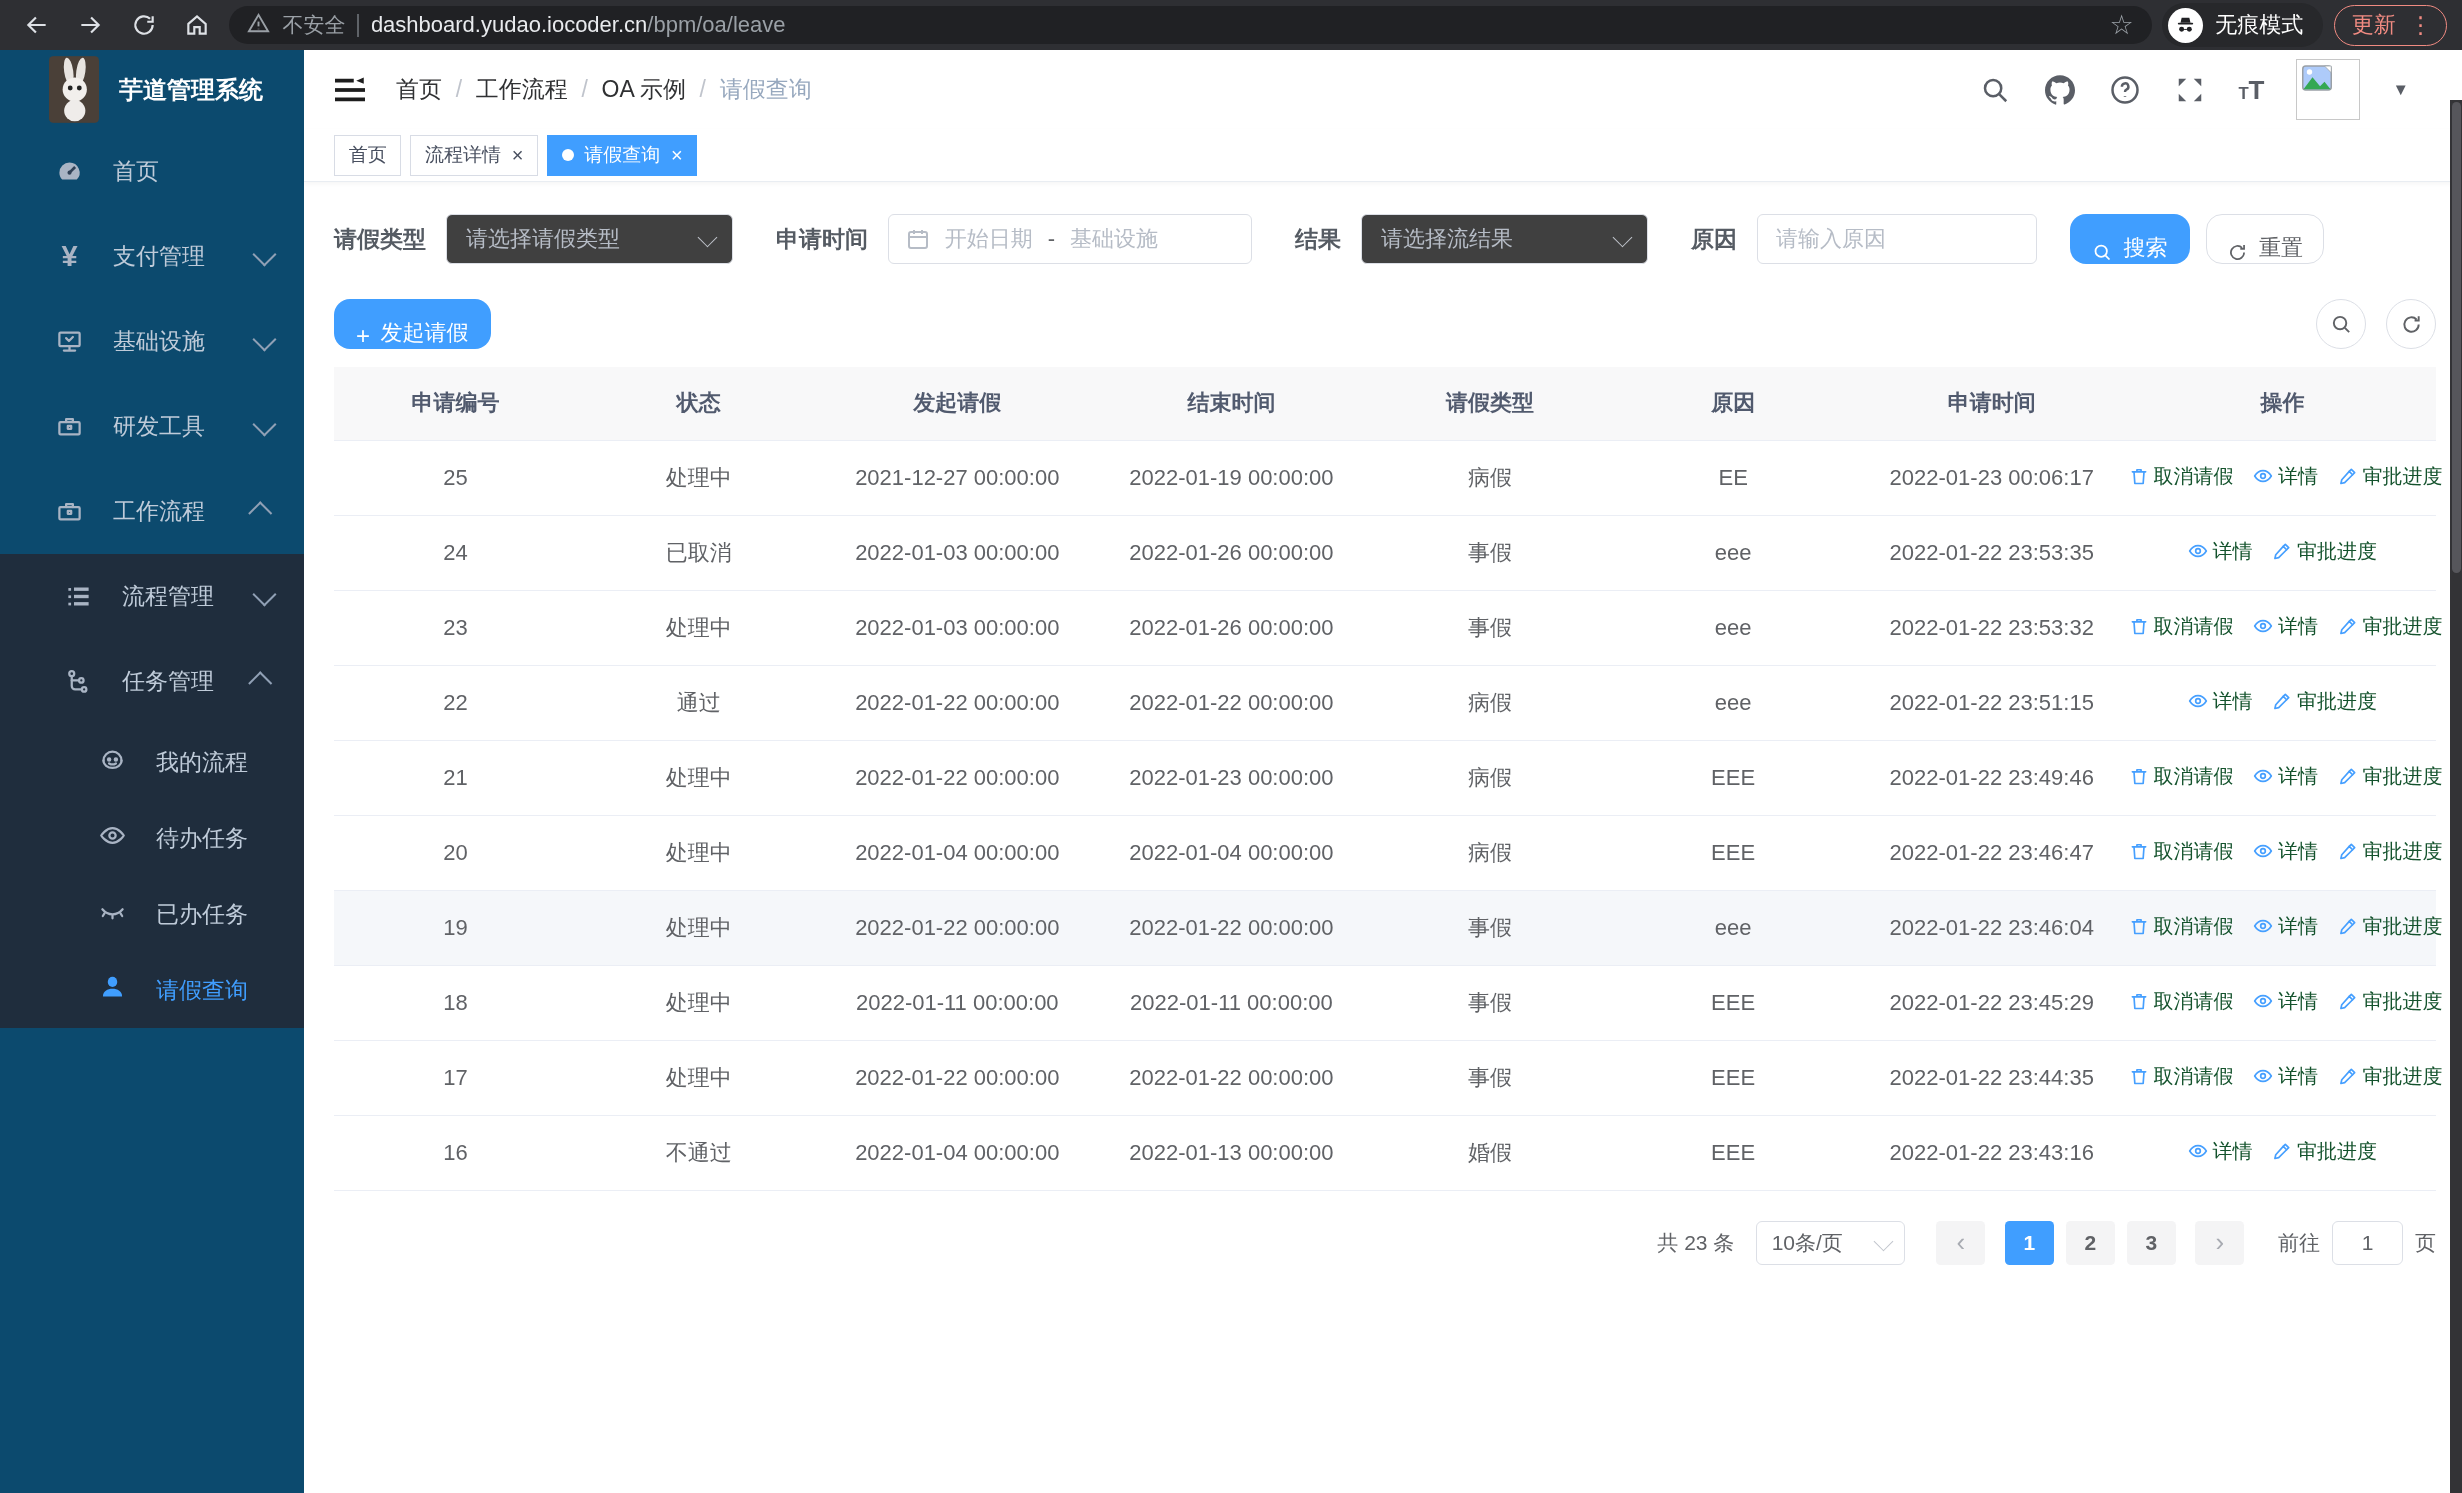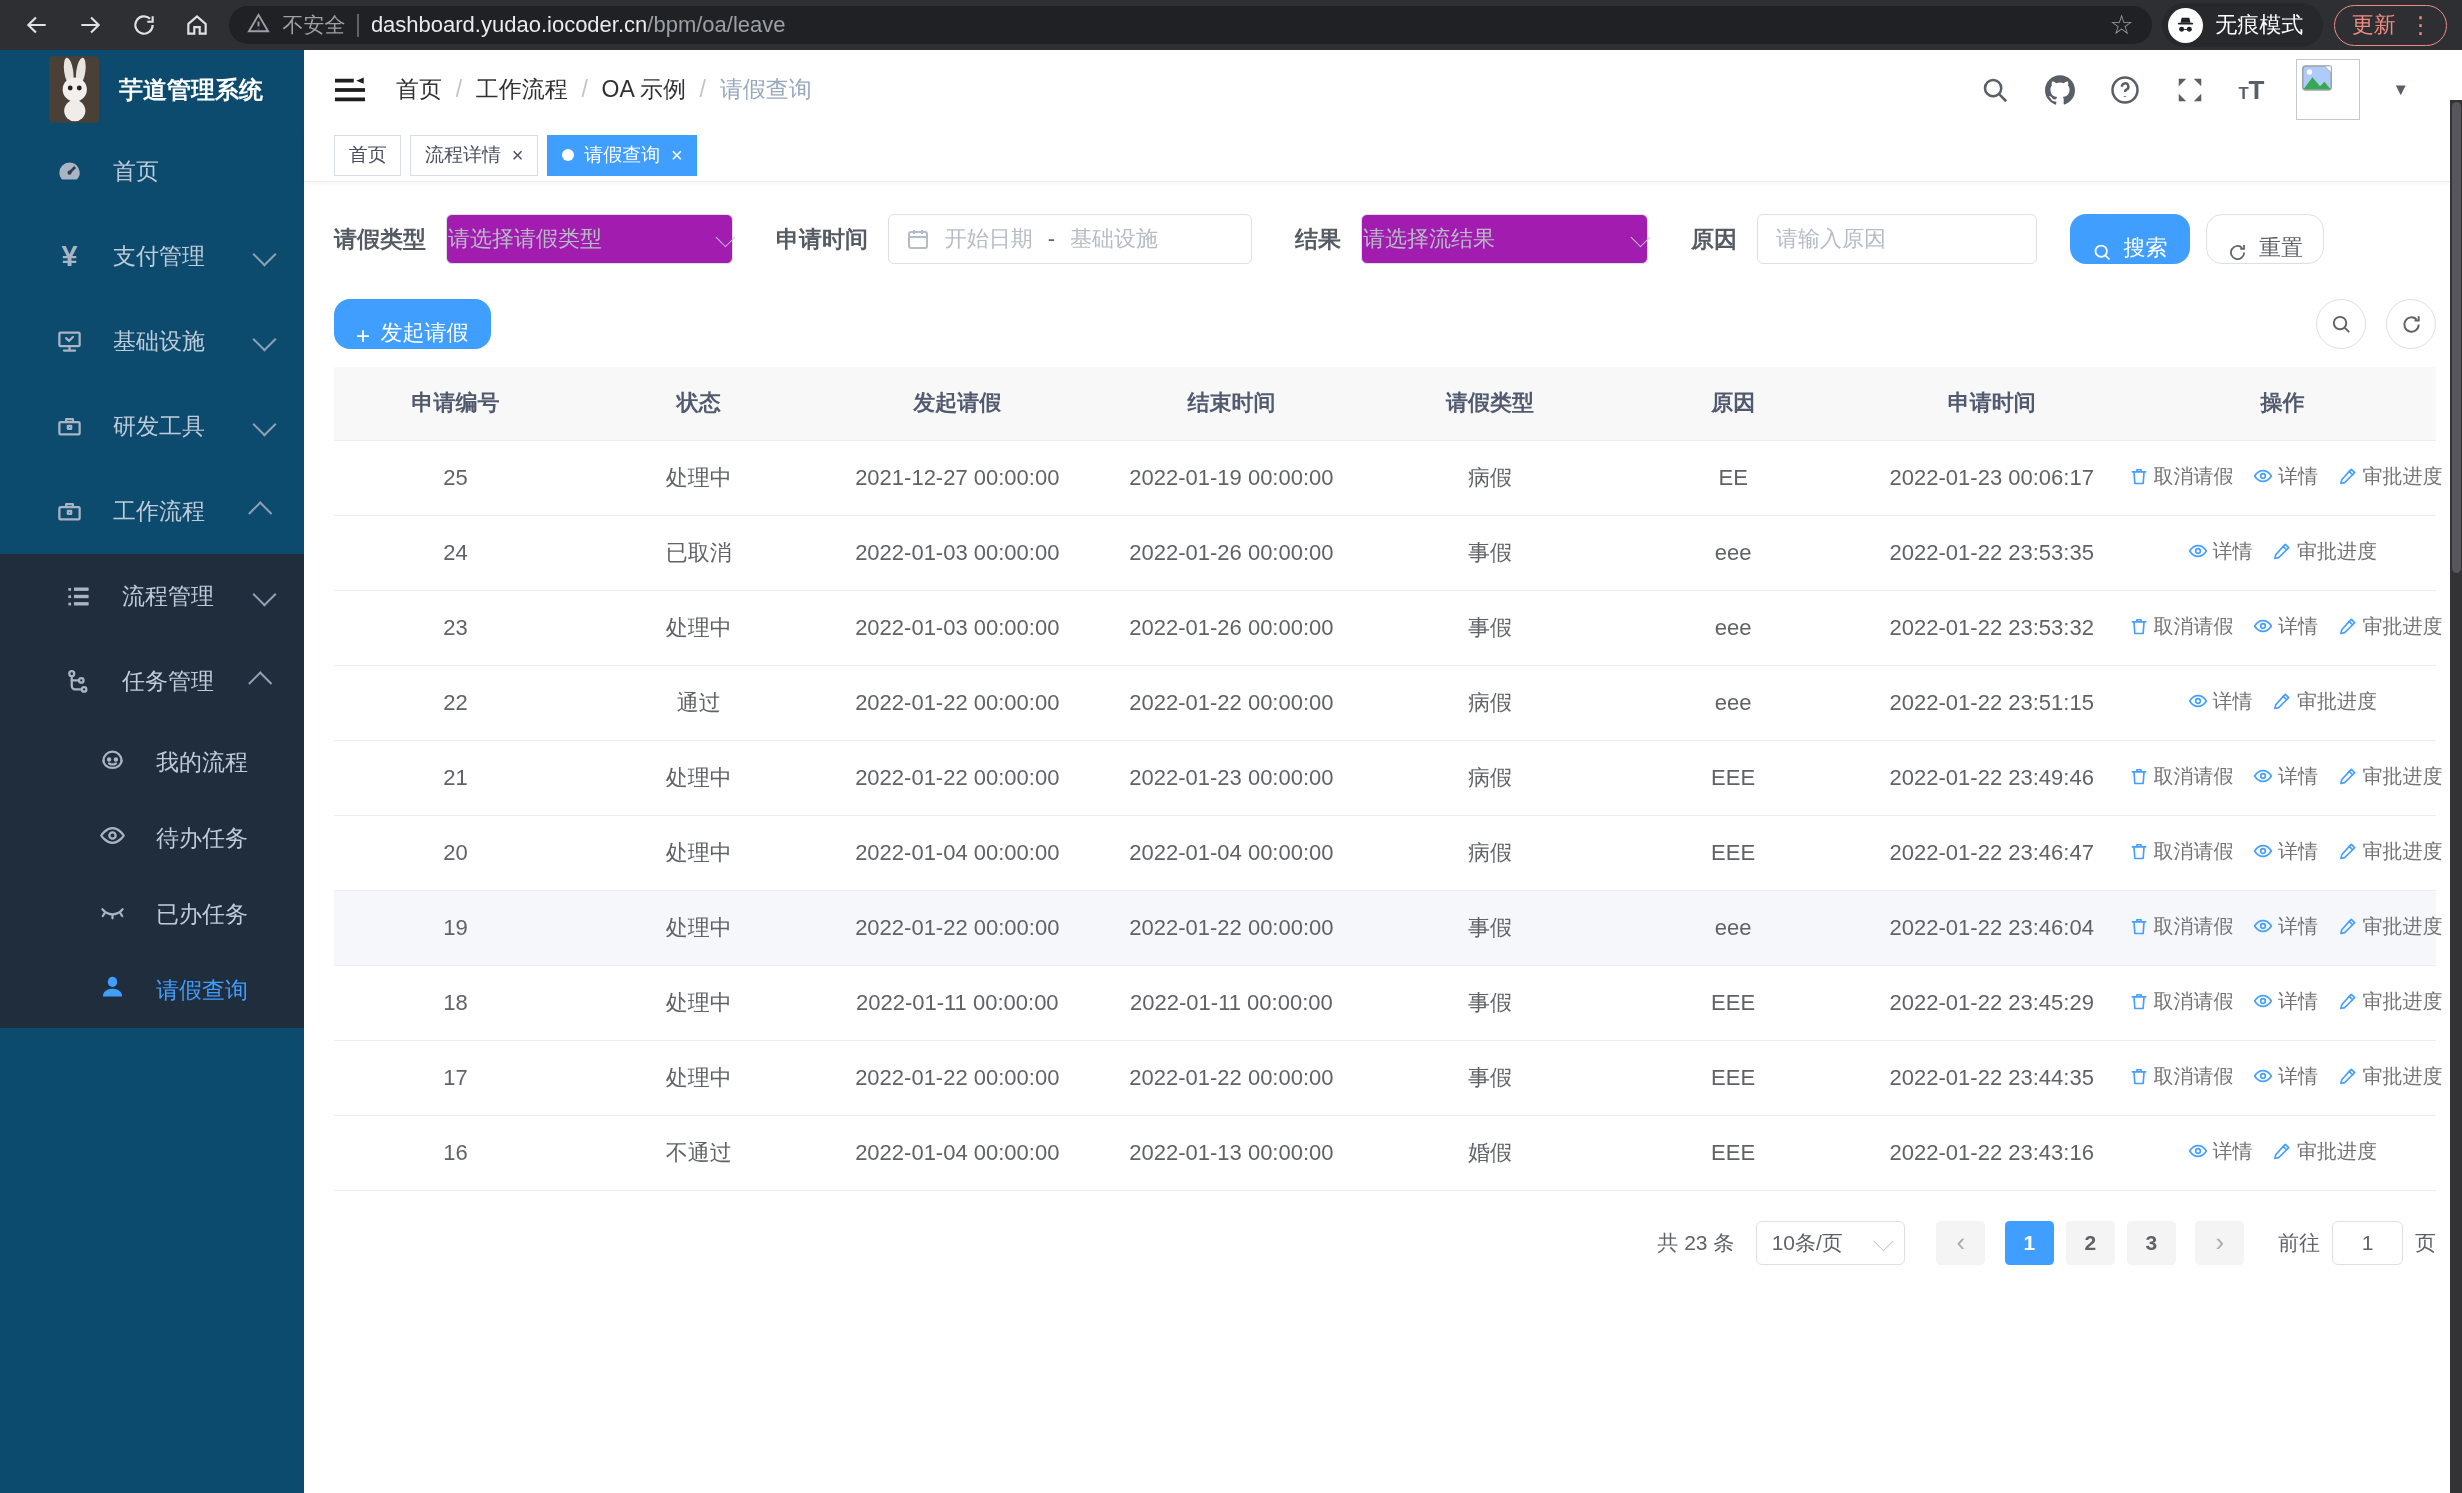--- a/index.html
+++ b/index.html
@@ -69,21 +69,21 @@
   .tagsbar { height:53px; display:flex; align-items:center; gap:9px; padding:0 30px; border-bottom:1.5px solid #e9edf2; box-shadow:0 1.5px 4.6px rgba(0,0,0,0.04); }
   .tag { height:41px; display:flex; align-items:center; gap:10.6px; padding:0 13.7px; border:1.5px solid #d8dce5; background:#fff; color:#495060; font-size:19px; cursor:pointer; }
   .tag .tclose { font-size:20px; line-height:1; }
   .tag.active { background:#409eff; border-color:#409eff; color:#fff; }
   .tag .tdot { width:12px; height:12px; border-radius:50%; background:#fff; }
 
   
   .content { padding:32px 26px 0 30px; flex:1; }
   .filters { display:flex; align-items:center; flex-wrap:nowrap; }
   .f-label { font-size:23px; font-weight:600; color:#555b63; margin-right:20px; white-space:nowrap; }
-  .f-select { width:287px; height:50px; border:1.5px solid #dcdfe6; border-radius:6px; display:flex; align-items:center; padding:0 1px; margin-right:43px; background:#a21caf; cursor:pointer; }
+  .f-select { width:287px; height:50px; border:1.5px solid #dcdfe6; border-radius:6px; display:flex; align-items:center; padding:0 19px; margin-right:43px; background:#404040; cursor:pointer; }
   .f-select .ph { flex:1; color:#b6bcc6; font-size:22px; white-space:nowrap; }
   .sel-arrow { width:13.7px; height:13.7px; border-right:1.5px solid #c0c4cc; border-bottom:1.5px solid #c0c4cc; transform:rotate(45deg) translateY(-2.3px); }
   .f-date { width:364px; height:50px; border:1.5px solid #dcdfe6; border-radius:6px; display:flex; align-items:center; padding:0 16.7px; gap:15px; margin-right:43px; background:#fff; }
   .f-date svg { width:24px; height:24px; stroke:#b6bcc6; stroke-width:2; fill:none; }
   .f-date .ph { color:#b6bcc6; font-size:22px; white-space:nowrap; }
   .f-date .dash { color:#606266; font-size:22px; }
   .f-input { width:280px; height:50px; border:1.5px solid #dcdfe6; border-radius:6px; padding:0 18px; font-size:22px; color:#606266; margin-right:33px; outline:none; font-family:inherit; }
   .f-input::placeholder { color:#b6bcc6; }
   .btn { height:50px; border-radius:16px; font-size:22px; display:inline-flex; align-items:flex-end; justify-content:center; gap:10.6px; cursor:pointer; border:1.5px solid transparent; white-space:nowrap; }
   .btn svg { width:21px; height:21px; }
@@ -94,21 +94,21 @@
   .toolbar-row { display:flex; align-items:center; margin-top:35px; }
   .circle-btns { margin-left:auto; display:flex; gap:20px; }
   .circle-btn { width:50px; height:50px; border-radius:50%; border:1.5px solid #dcdfe6; background:#fff; display:flex; align-items:center; justify-content:center; cursor:pointer; }
   .circle-btn svg { width:23px; height:23px; stroke:#606266; stroke-width:2; fill:none; }
 
   
   table.grid { border-collapse:collapse; width:2102px; margin-top:18px; table-layout:fixed; font-size:22px; color:#606266; }
   .grid th { height:73px; background:#f8f8f9; color:#515a6e; font-weight:600; font-size:22px; border-bottom:1.5px solid #ebeef5; text-align:center; }
   .grid td { height:75px; border-bottom:1.5px solid #ebeef5; text-align:center; white-space:nowrap; }
   .grid tr.hl td { background:#f5f7fa; }
-  .act-link { color:#737373; display:inline-flex; align-items:center; gap:4.6px; font-size:20px; cursor:pointer; text-decoration:none; }
+  .act-link { color:#14532d; display:inline-flex; align-items:center; gap:4.6px; font-size:20px; cursor:pointer; text-decoration:none; }
   .act-link + .act-link { margin-left:20px; }
   .act-link svg { width:20px; height:20px; stroke:#459fff; stroke-width:2; fill:none; }
 
   
   .pager { width:2102px; display:flex; align-items:center; justify-content:flex-end; margin-top:30px; font-size:21px; color:#606266; gap:7.6px; }
   .pg-total { margin-right:13.7px; font-weight:400; }
   .pg-size { width:149px; height:44px; border:1.5px solid #dcdfe6; border-radius:6px; display:flex; align-items:center; justify-content:space-between; padding:0 15px; margin-right:18px; background:#fff; cursor:pointer; color:#606266; }
   .pg-btn { min-width:49px; height:44px; background:#f4f4f5; border-radius:4.6px; display:flex; align-items:center; justify-content:center; margin:0 6px; font-weight:600; color:#606266; cursor:pointer; }
   .pg-btn.arrow { color:#a8abb2; font-size:26px; font-weight:400; }
   .pg-btn.active { background:#409eff; color:#fff; }

